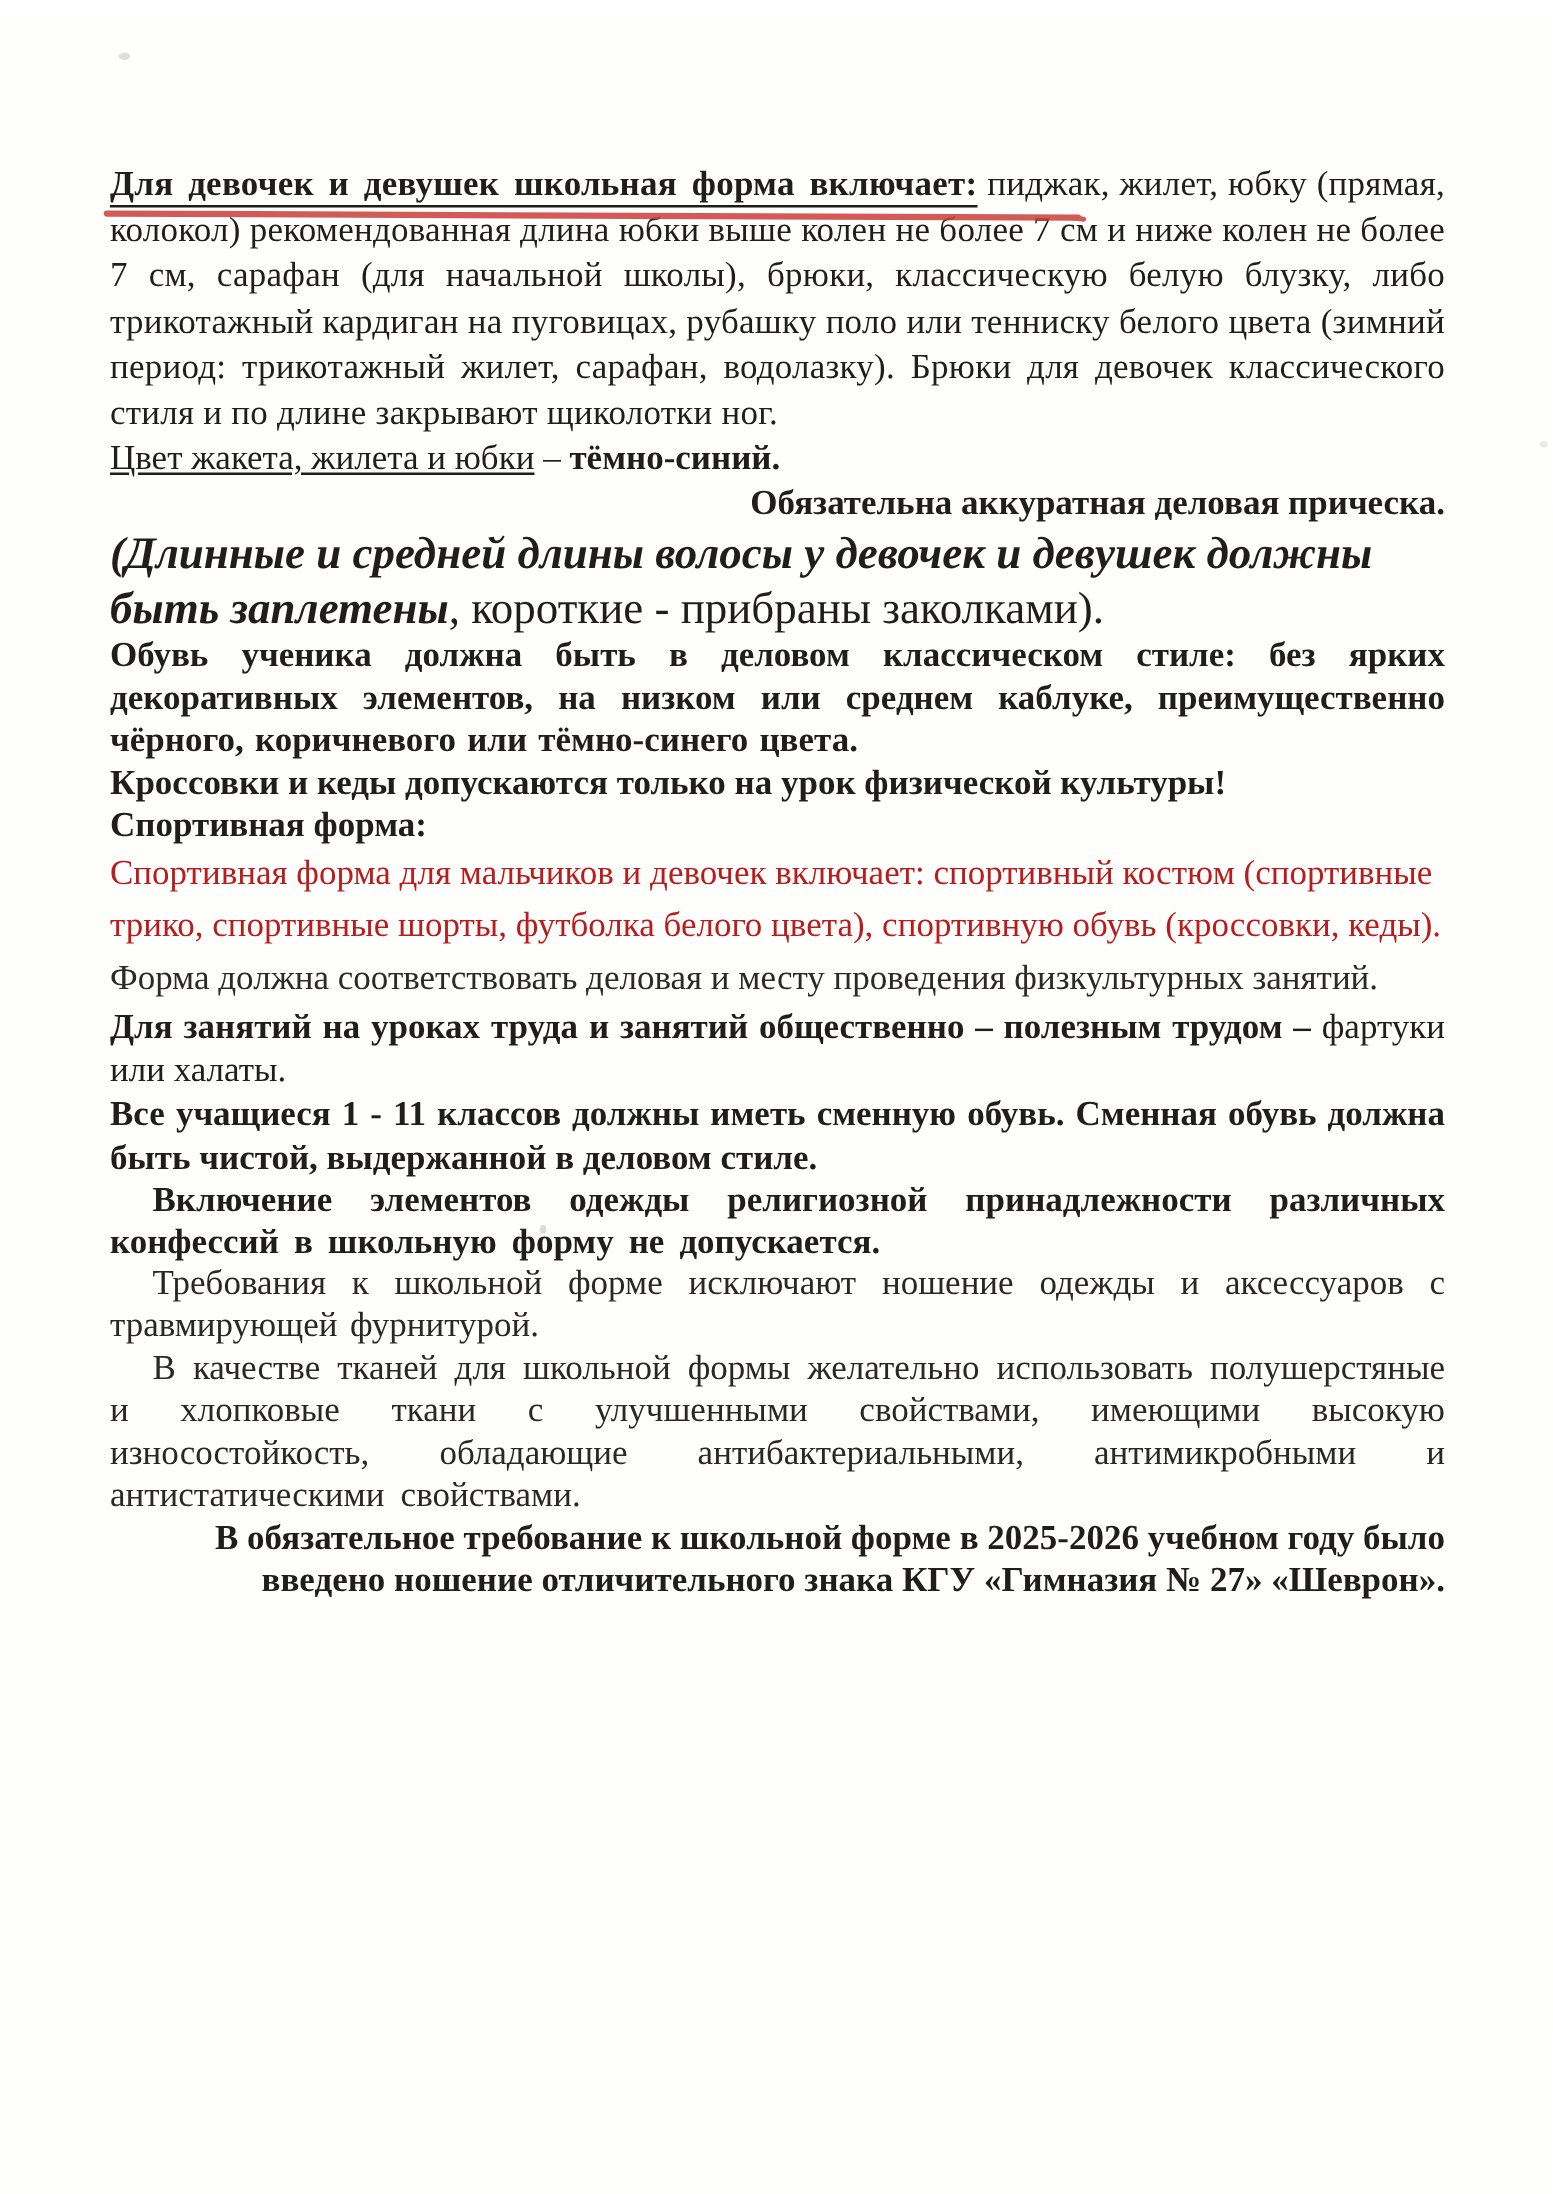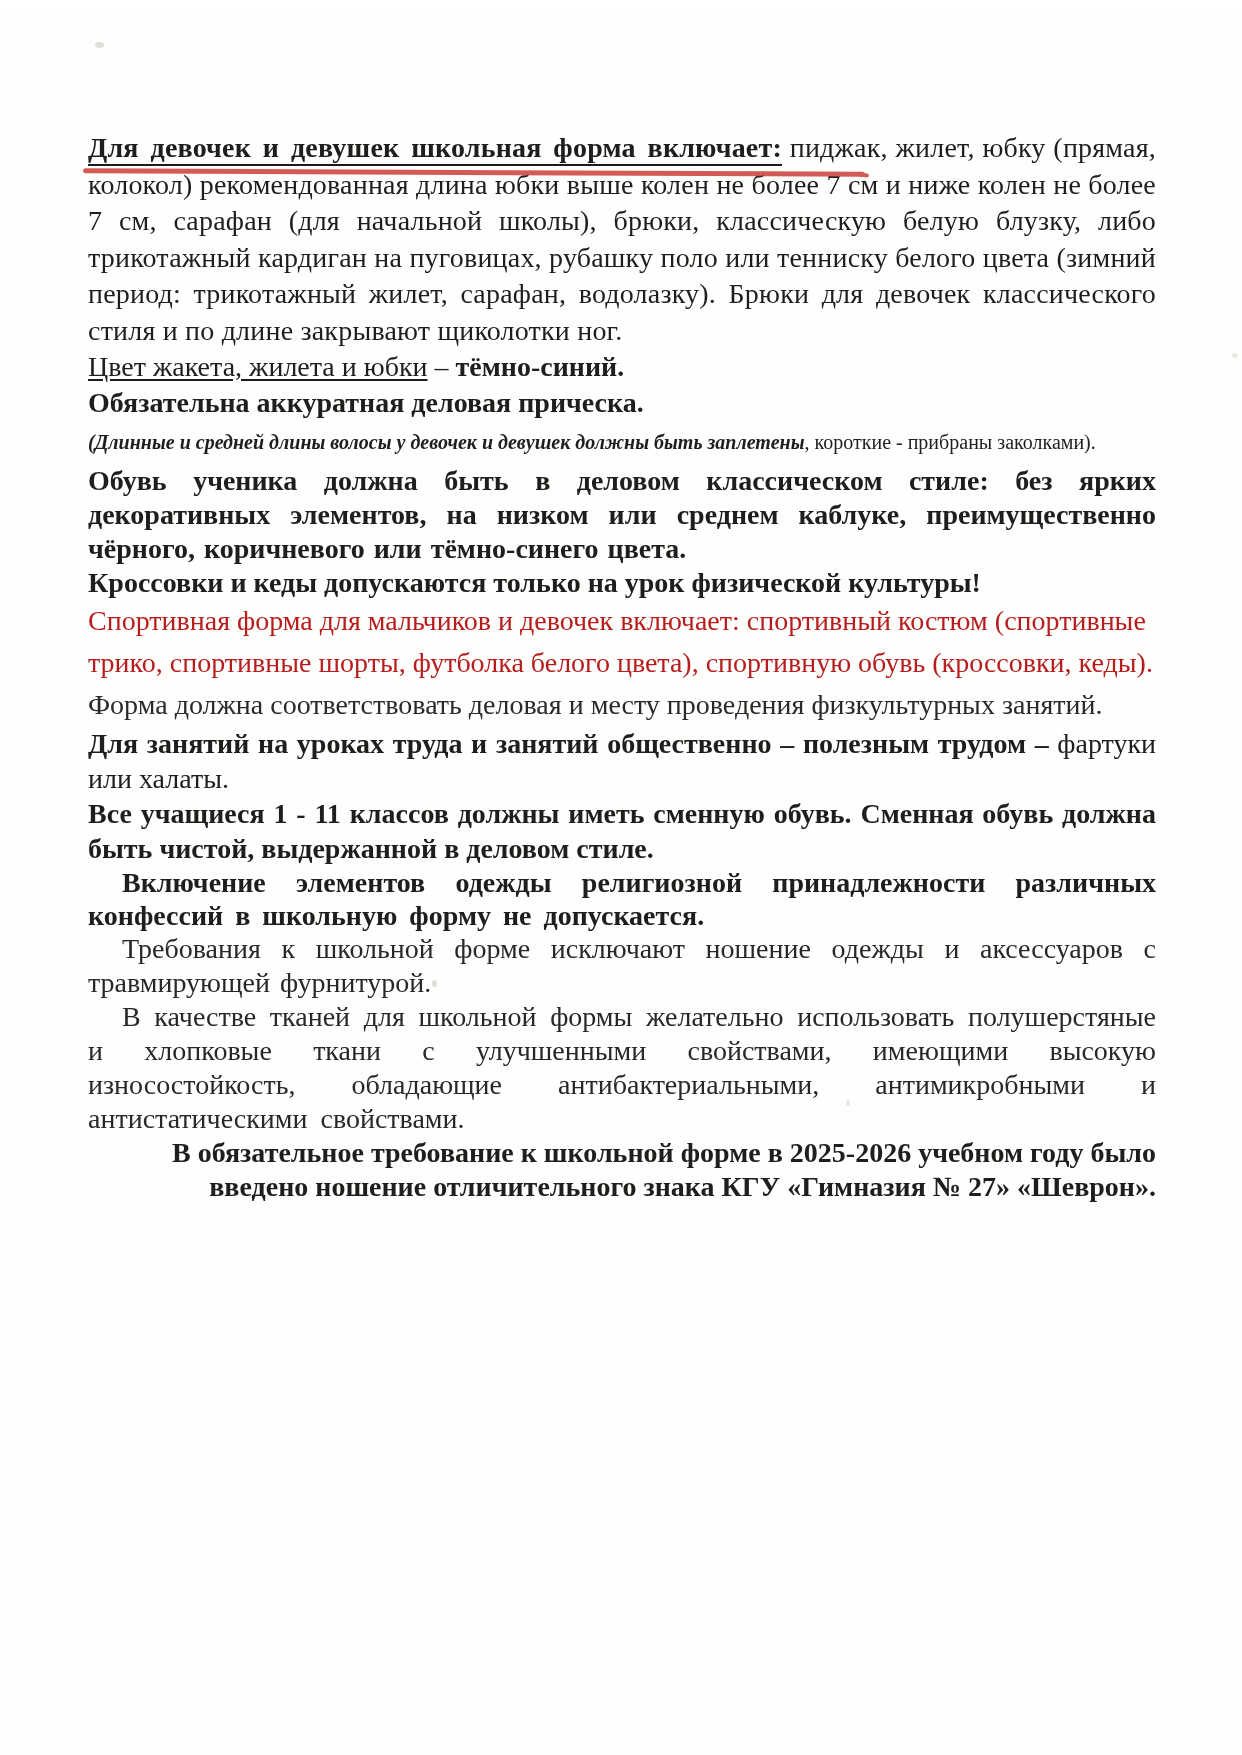--- a/index.html
+++ b/index.html
@@ -38,25 +38,26 @@
     line-height: 36.5px;
   }
   .u { text-decoration: underline; text-underline-offset: 3px; }
   .b { font-weight: bold; }
   .bi { font-weight: bold; font-style: italic; }
 
   .p-haircut {
     margin-top: 22px;
     line-height: 34px;
     font-weight: bold;
+    text-align: right;
   }
   .p-hair-note {
     margin-top: 32px;
     line-height: 44px;
-    font-size: 20px;
+    font-size: 36px;
   }
   .p-shoes {
     margin-top: 16px;
     line-height: 34px;
     font-weight: bold;
     text-align: justify;
     word-spacing: 2px;
   }
   .p-sneakers {
     line-height: 34px;
@@ -170,20 +171,21 @@
   <p class="p-color-line"><span class="u">Цвет жакета, жилета и юбки</span><span> – </span><span class="b">тёмно-синий.</span></p>
 
   <p class="p-haircut">Обязательна аккуратная деловая прическа.</p>
 
   <p class="p-hair-note"><span class="bi">(Длинные и средней длины волосы у девочек и девушек должны быть заплетены</span><span>, короткие - прибраны заколками).</span></p>
 
   <p class="p-shoes">Обувь ученика должна быть в деловом классическом стиле: без ярких декоративных элементов, на низком или среднем каблуке, преимущественно чёрного, коричневого или тёмно-синего цвета.</p>
 
   <p class="p-sneakers">Кроссовки и кеды допускаются только на урок физической культуры!</p>
 
+  <p class="p-sport-head">Спортивная форма:</p>
 
   <p class="p-sport-body">Спортивная форма для мальчиков и девочек включает: спортивный костюм (спортивные трико, спортивные шорты, футболка белого цвета), спортивную обувь (кроссовки, кеды).</p>
 
   <p class="p-weather">Форма должна соответствовать деловая и месту проведения физкультурных занятий.</p>
 
   <p class="p-labor"><span class="b">Для занятий на уроках труда и занятий общественно – полезным трудом –</span><span> фартуки или халаты.</span></p>
 
   <p class="p-shoes2">Все учащиеся 1 - 11 классов должны иметь сменную обувь. Сменная обувь должна быть чистой, выдержанной в деловом стиле.</p>
 
   <p class="p-religion">Включение элементов одежды религиозной принадлежности различных конфессий в школьную форму не допускается.</p>

